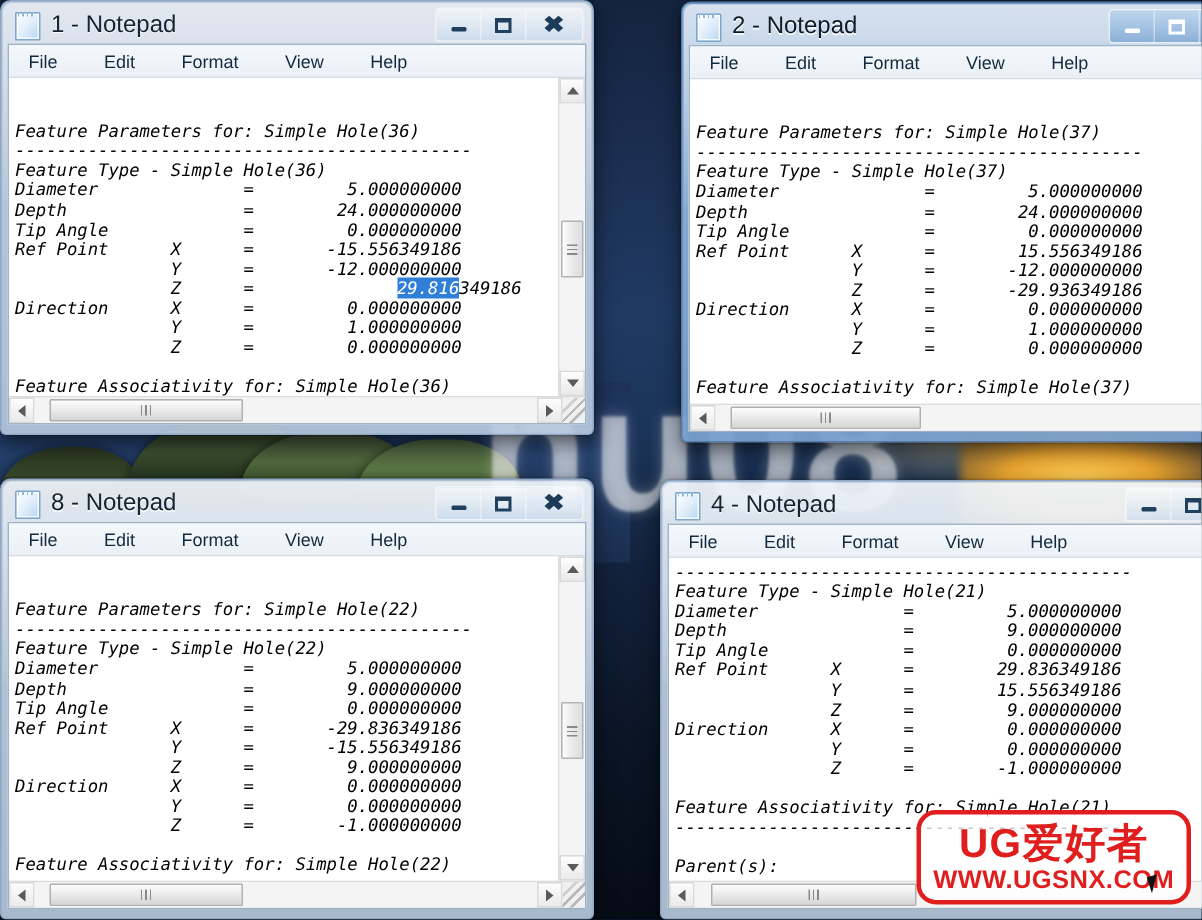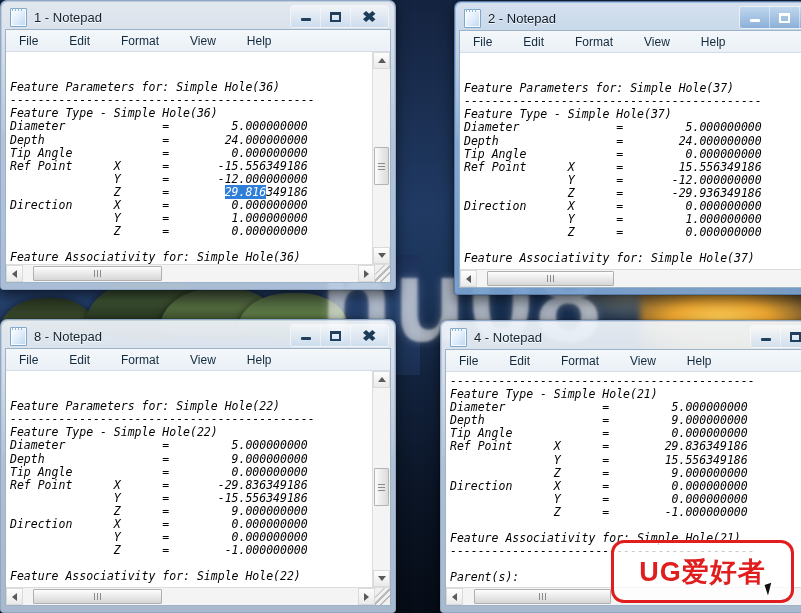--- a/index.html
+++ b/index.html
@@ -85,21 +85,21 @@
     width:15px;height:17px;position:relative;flex:0 0 auto;margin-right:7px;
     background:linear-gradient(to bottom right,#ffffff 0%,#e2eefb 50%,#b9d6f0 100%);
     border:1px solid #7ea7cc;border-radius:1px;
     box-shadow:inset 0 0 0 1px rgba(255,255,255,.8);
   }
   .np-icon::before{
     content:"";position:absolute;left:1px;top:-1px;width:11px;height:3px;
     background:repeating-linear-gradient(to right,#8fb6d8 0 1px,transparent 1px 3px);
   }
   .wtitle{
-    font-size:13px;color:#14232f;text-shadow:0 1px 0 rgba(255,255,255,.85);
+    font-size:16px;color:#14232f;text-shadow:0 1px 0 rgba(255,255,255,.85);
     white-space:nowrap;
   }
   .win.active .wtitle{color:#0d1a28;}
 
   .ctrlbox{
     position:absolute;right:2px;top:0px;display:flex;
     border:1px solid rgba(255,255,255,.55);border-radius:3px;overflow:hidden;
     height:21px;
   }
   .ctrl{
@@ -143,21 +143,21 @@
   }
   .textwrap{flex:1 1 auto;display:flex;min-height:0;}
   .textarea{
     flex:1 1 auto;background:#fff;position:relative;overflow:hidden;
     font-family:"DejaVu Sans Mono","Liberation Mono",monospace;
     font-size:11.5px;line-height:13.1px;
     color:#000;padding:3px 0 0 4px;white-space:pre;
     box-sizing:border-box;
     font-style:italic;
   }
-  .hl{background:#2f7fd8;color:#fff;}
+  .hl{background:#2f7fd8;color:#fff;margin-left:40px;}
 
   
   .vsb{
     flex:0 0 17px;width:17px;background:#f0f0f0;
     border-left:1px solid #dcdcdc;
     display:flex;flex-direction:column;position:relative;
   }
   .sb-btn{
     height:17px;flex:0 0 17px;
     background:linear-gradient(to bottom,#fdfdfd,#eaeaea);
@@ -532,14 +532,15 @@
       <div class="sb-btn">
           <span class="arrow-rt"></span>
         </div>
       <div class="sizegrip"></div>
     </div>
   </div>
 </div>
 
 <div id="watermark">
   <div class="wm-top">UG爱好者</div>
+  <div class="wm-bot">WWW.UGSNX.COM</div>
 </div>
 <div class="cursor"></div>
 
 </body></html>

